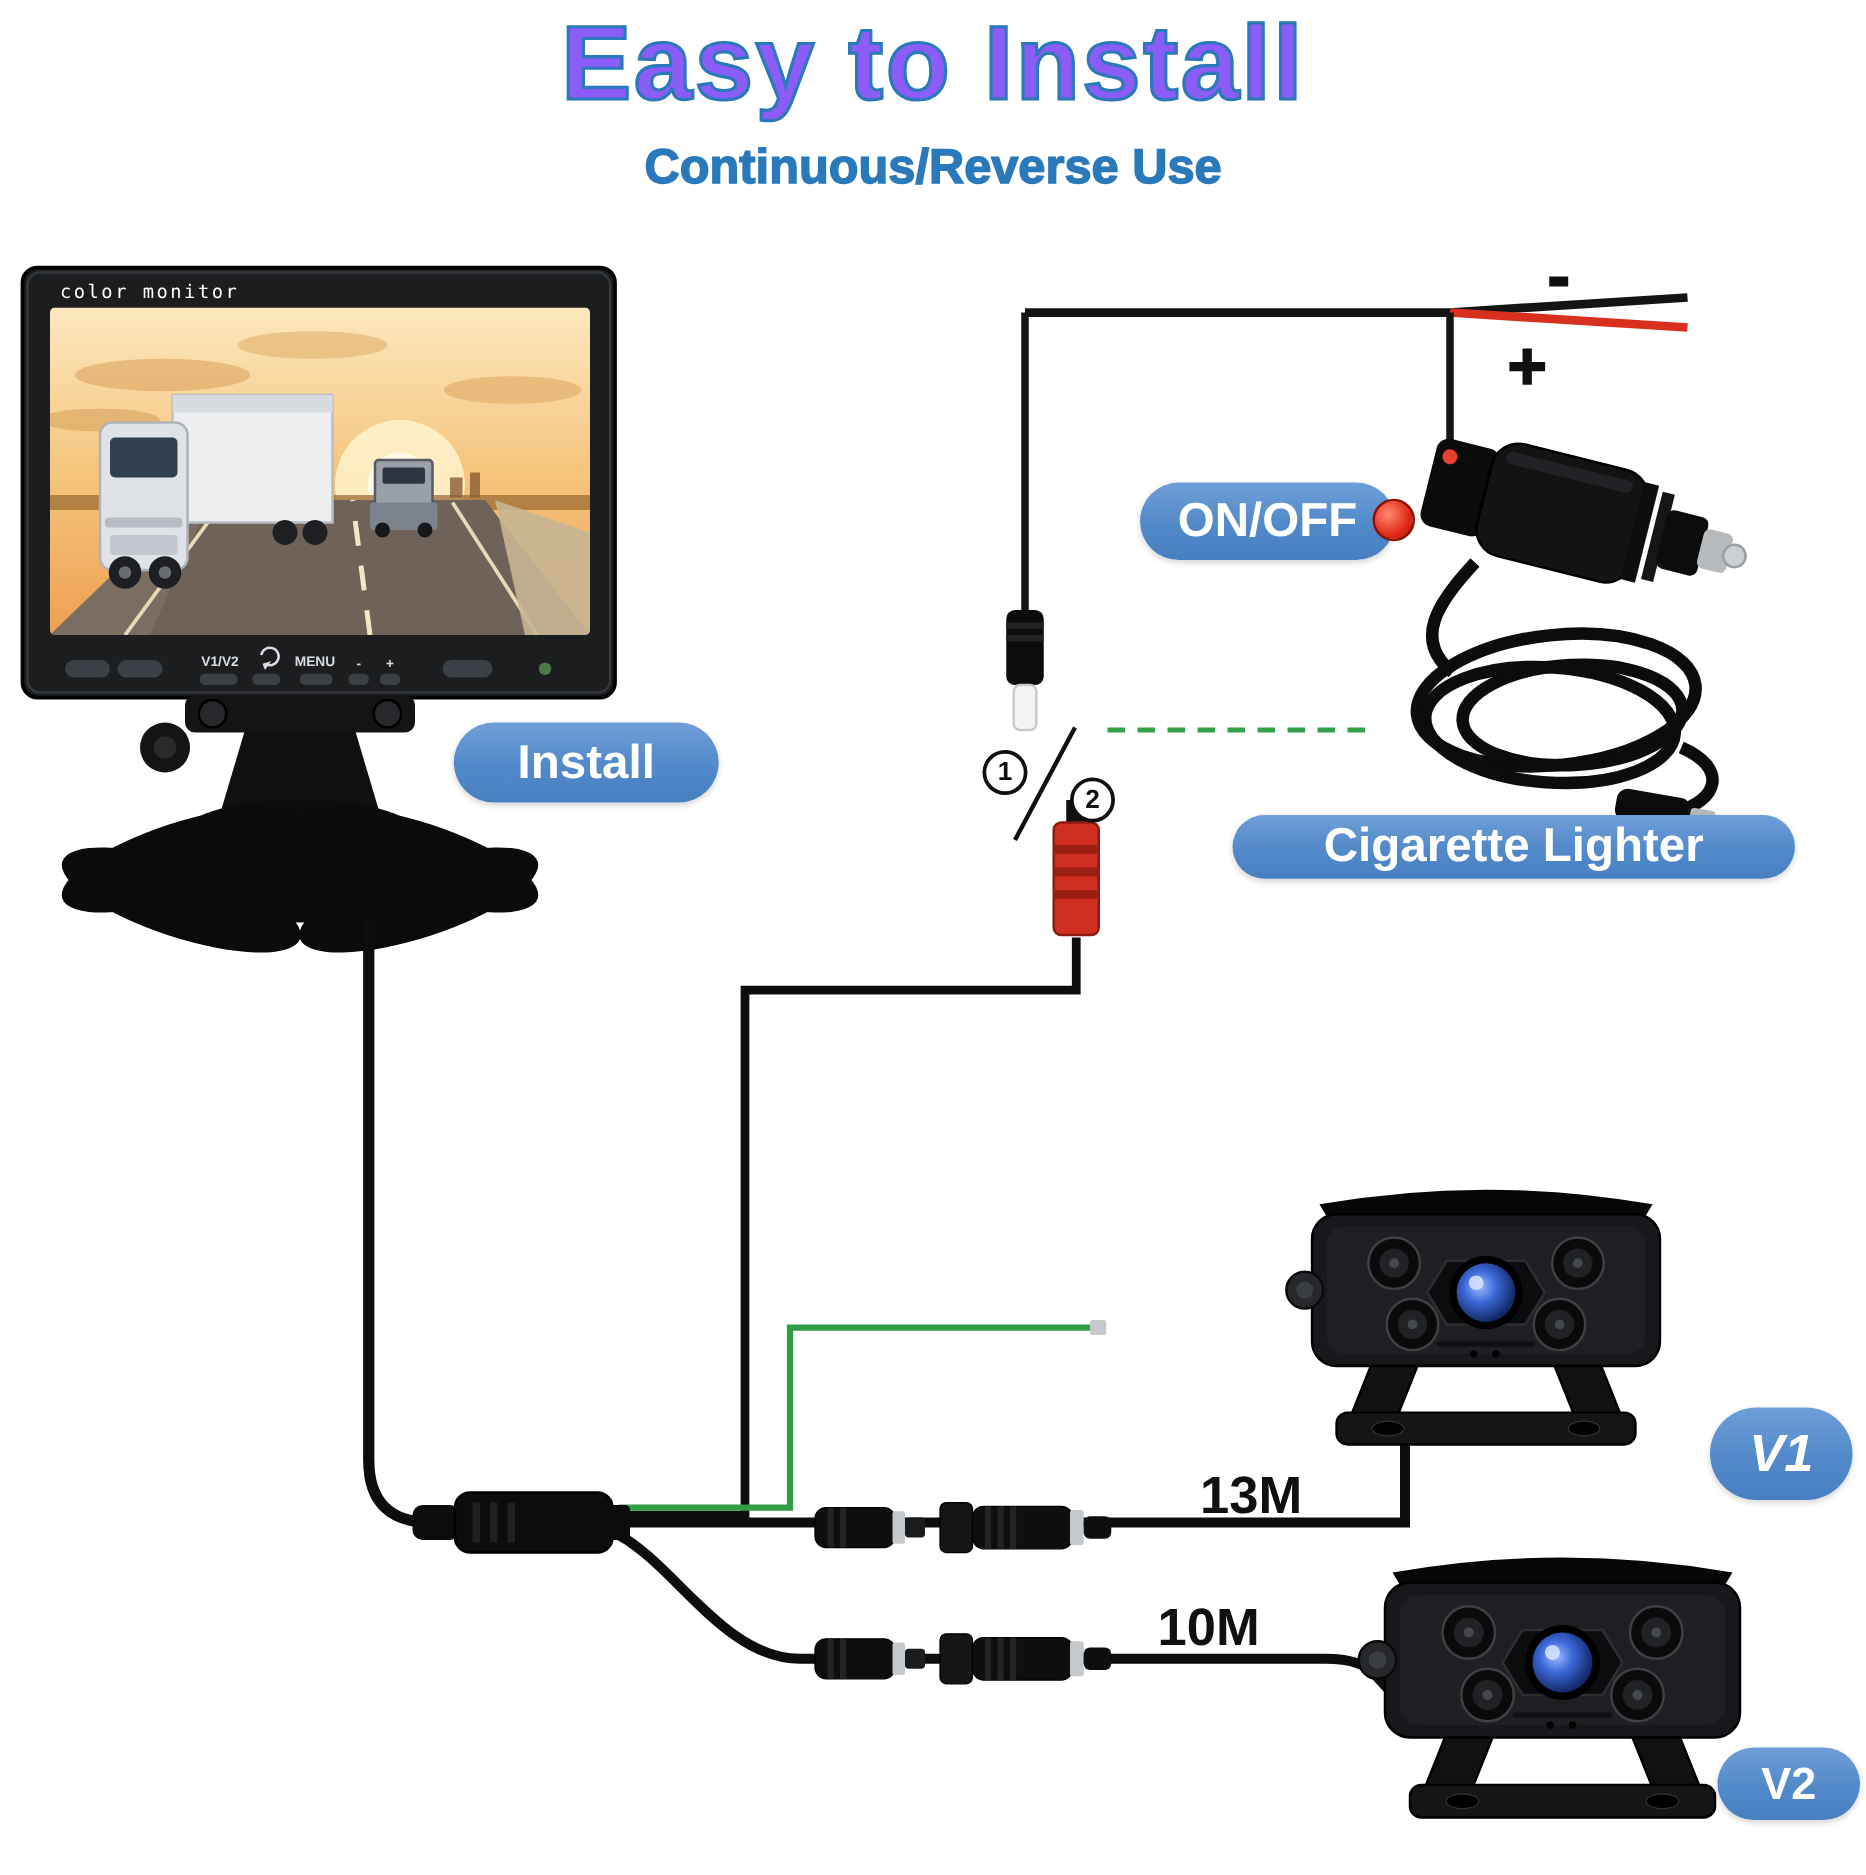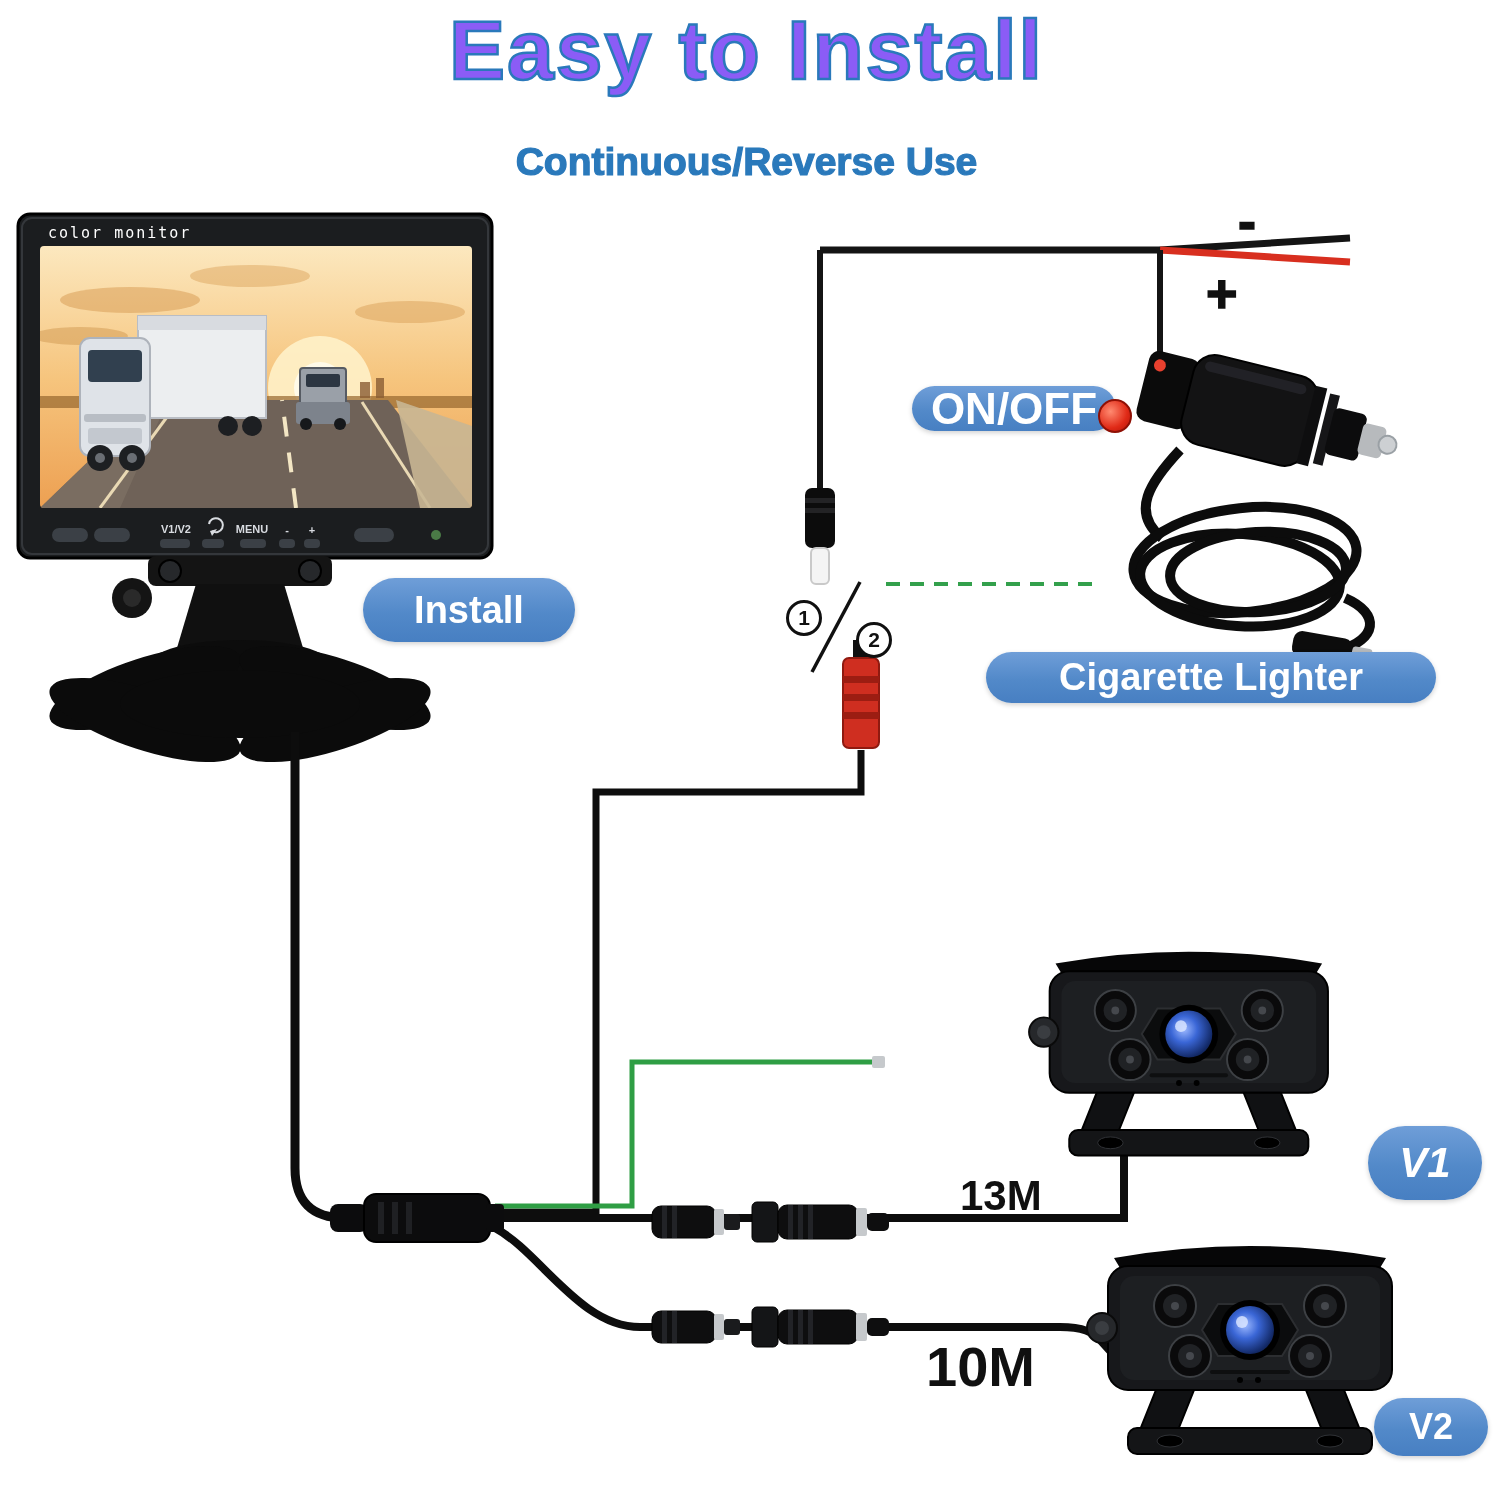--- a/index.html
+++ b/index.html
@@ -7,21 +7,21 @@
   body { font-family:"Liberation Sans", sans-serif; }
   .canvas { position:relative; width:1493px; height:1500px; background:#ffffff; overflow:hidden; }
   .abs { position:absolute; }
   .title {
     width:100%; text-align:center; top:2px;
     font-size:84px; font-weight:700; color:#8b5cf6;
     letter-spacing:2px; -webkit-text-stroke:2.5px #2a79bb;
   }
   .subtitle {
     width:100%; text-align:center; top:112px;
-    font-size:39px; font-weight:700; color:#2a79bb;margin-top:28px;
+    font-size:39px; font-weight:700; color:#2a79bb;
     -webkit-text-stroke:1.2px #2a79bb;
   }
   .pill {
     display:flex; align-items:center; justify-content:center;
     background:linear-gradient(180deg,#6f9ed8 0%, #5289c9 55%, #477fc2 100%);
     color:#ffffff; font-weight:700; border-radius:999px;
     box-shadow:0 2px 5px rgba(0,0,0,.18);
   }
   .black-label { color:#101010; font-weight:700; white-space:nowrap; }
   .step-circle {
@@ -276,38 +276,38 @@
     <use href="#cam" transform="translate(1090,1232)"></use>
   </svg>
 
   <div class="abs title">Easy to Install</div>
   <div class="abs subtitle">Continuous/Reverse Use</div>
 
   <div class="abs pill" style="left:363px; top:578px; width:212px; height:64px; font-size:38px;">
     <span>Install</span>
   </div>
 
-  <div class="abs pill" style="left:912px; top:386px; width:204px; height:45px; font-size:44px;">
+  <div class="abs pill" style="left:912px; top:386px; width:204px; height:62px; font-size:38px;">
     <span>ON/OFF</span>
   </div>
   <div class="abs dot" style="left:1098px; top:399px; width:34px; height:34px;"></div>
 
   <div class="abs pill" style="left:986px; top:652px; width:450px; height:51px; font-size:38px;">
     <span>Cigarette Lighter</span>
   </div>
 
   <div class="abs black-label" style="left:1238px; top:190px; font-size:54px; -webkit-text-stroke:1.5px #101010;">-</div>
   <div class="abs black-label" style="left:1206px; top:262px; font-size:54px; -webkit-text-stroke:1.5px #101010;">+</div>
 
   <div class="abs step-circle" style="left:786px; top:600px;">1</div>
   <div class="abs step-circle" style="left:856px; top:622px;">2</div>
 
 
   <div class="abs black-label" style="left:960px; top:1172px; font-size:42px;">13M</div>
-  <div class="abs black-label" style="left:926px; top:1334px; font-size:56px;">10M</div>
+  <div class="abs black-label" style="left:926px; top:1278px; font-size:42px;">10M</div>
 
   <div class="abs pill" style="left:1368px; top:1126px; width:114px; height:74px; font-size:42px;font-style:italic;">
     <span>V1</span>
   </div>
   <div class="abs pill" style="left:1374px; top:1398px; width:114px; height:58px; font-size:36px;">
     <span>V2</span>
   </div>
 
 </div>
 

